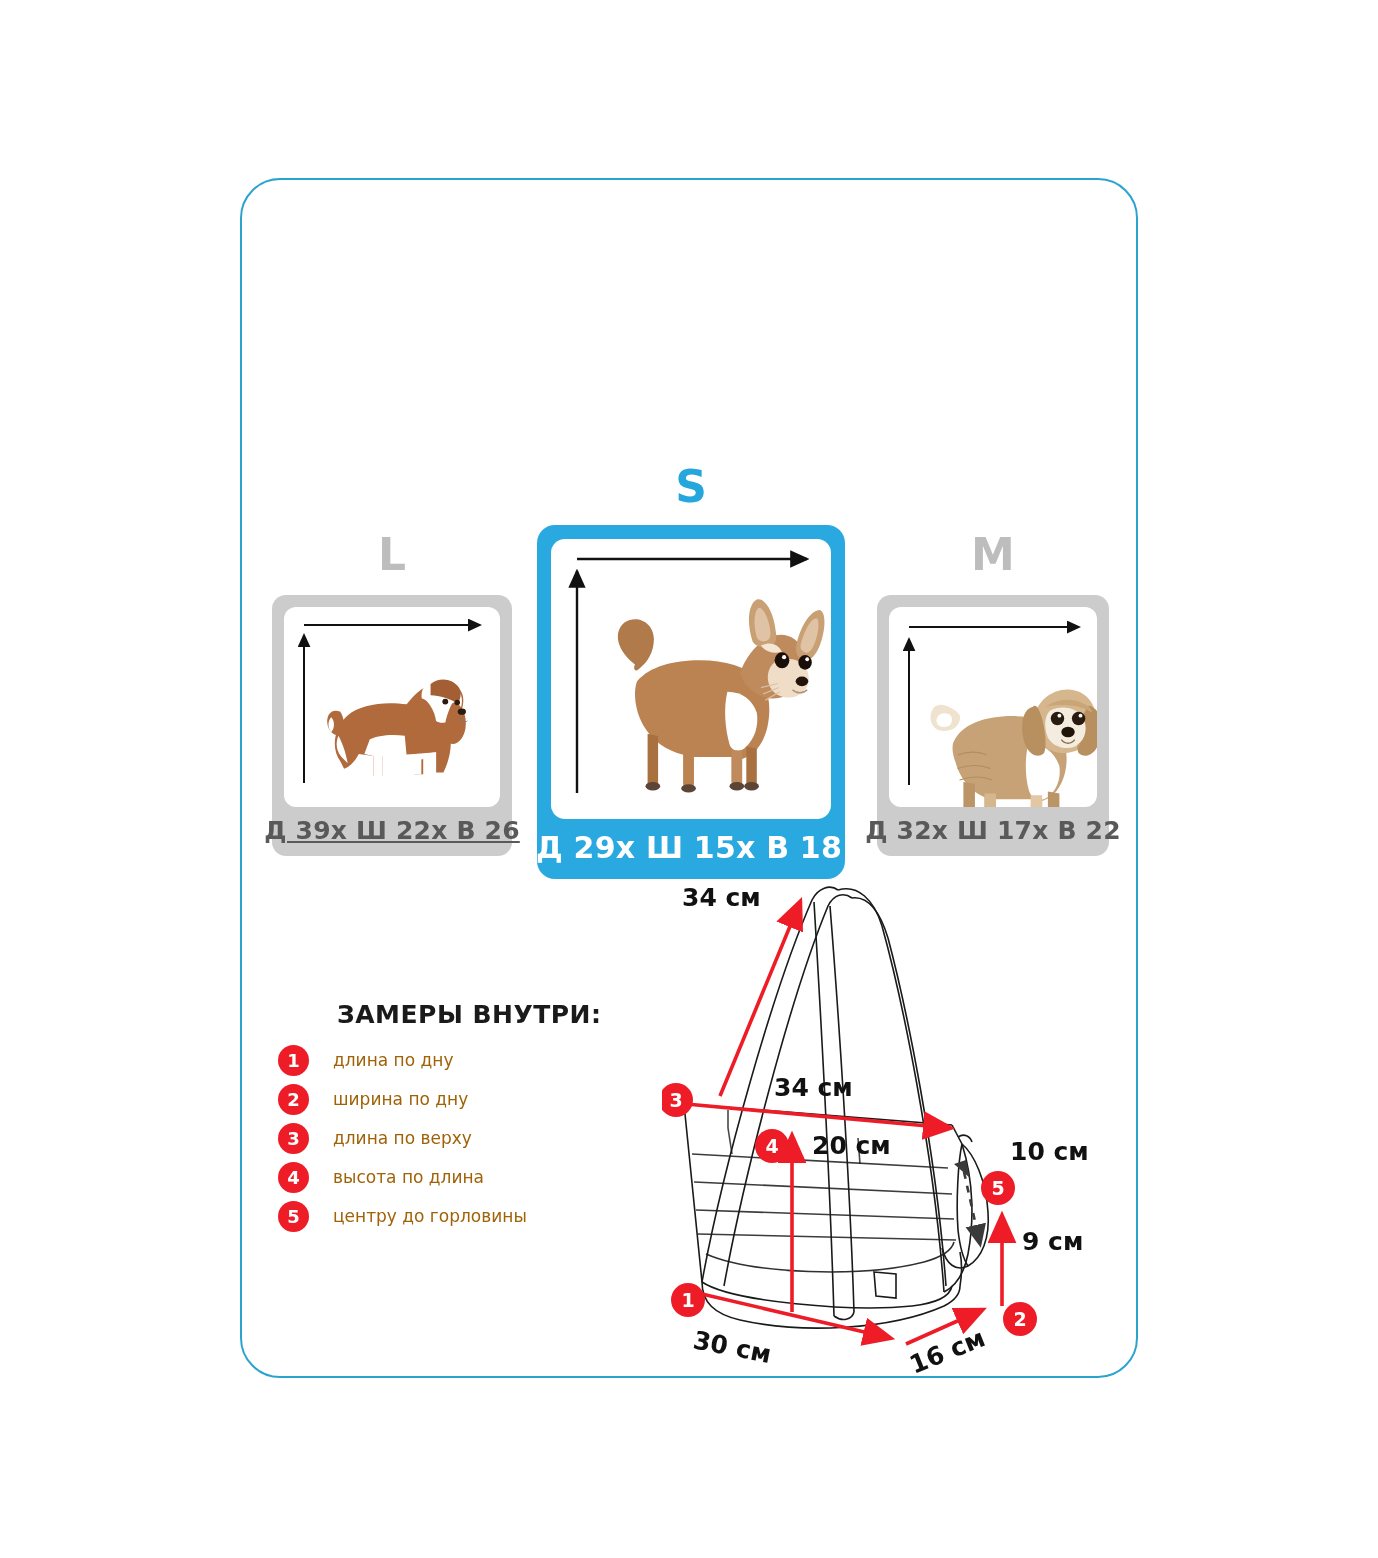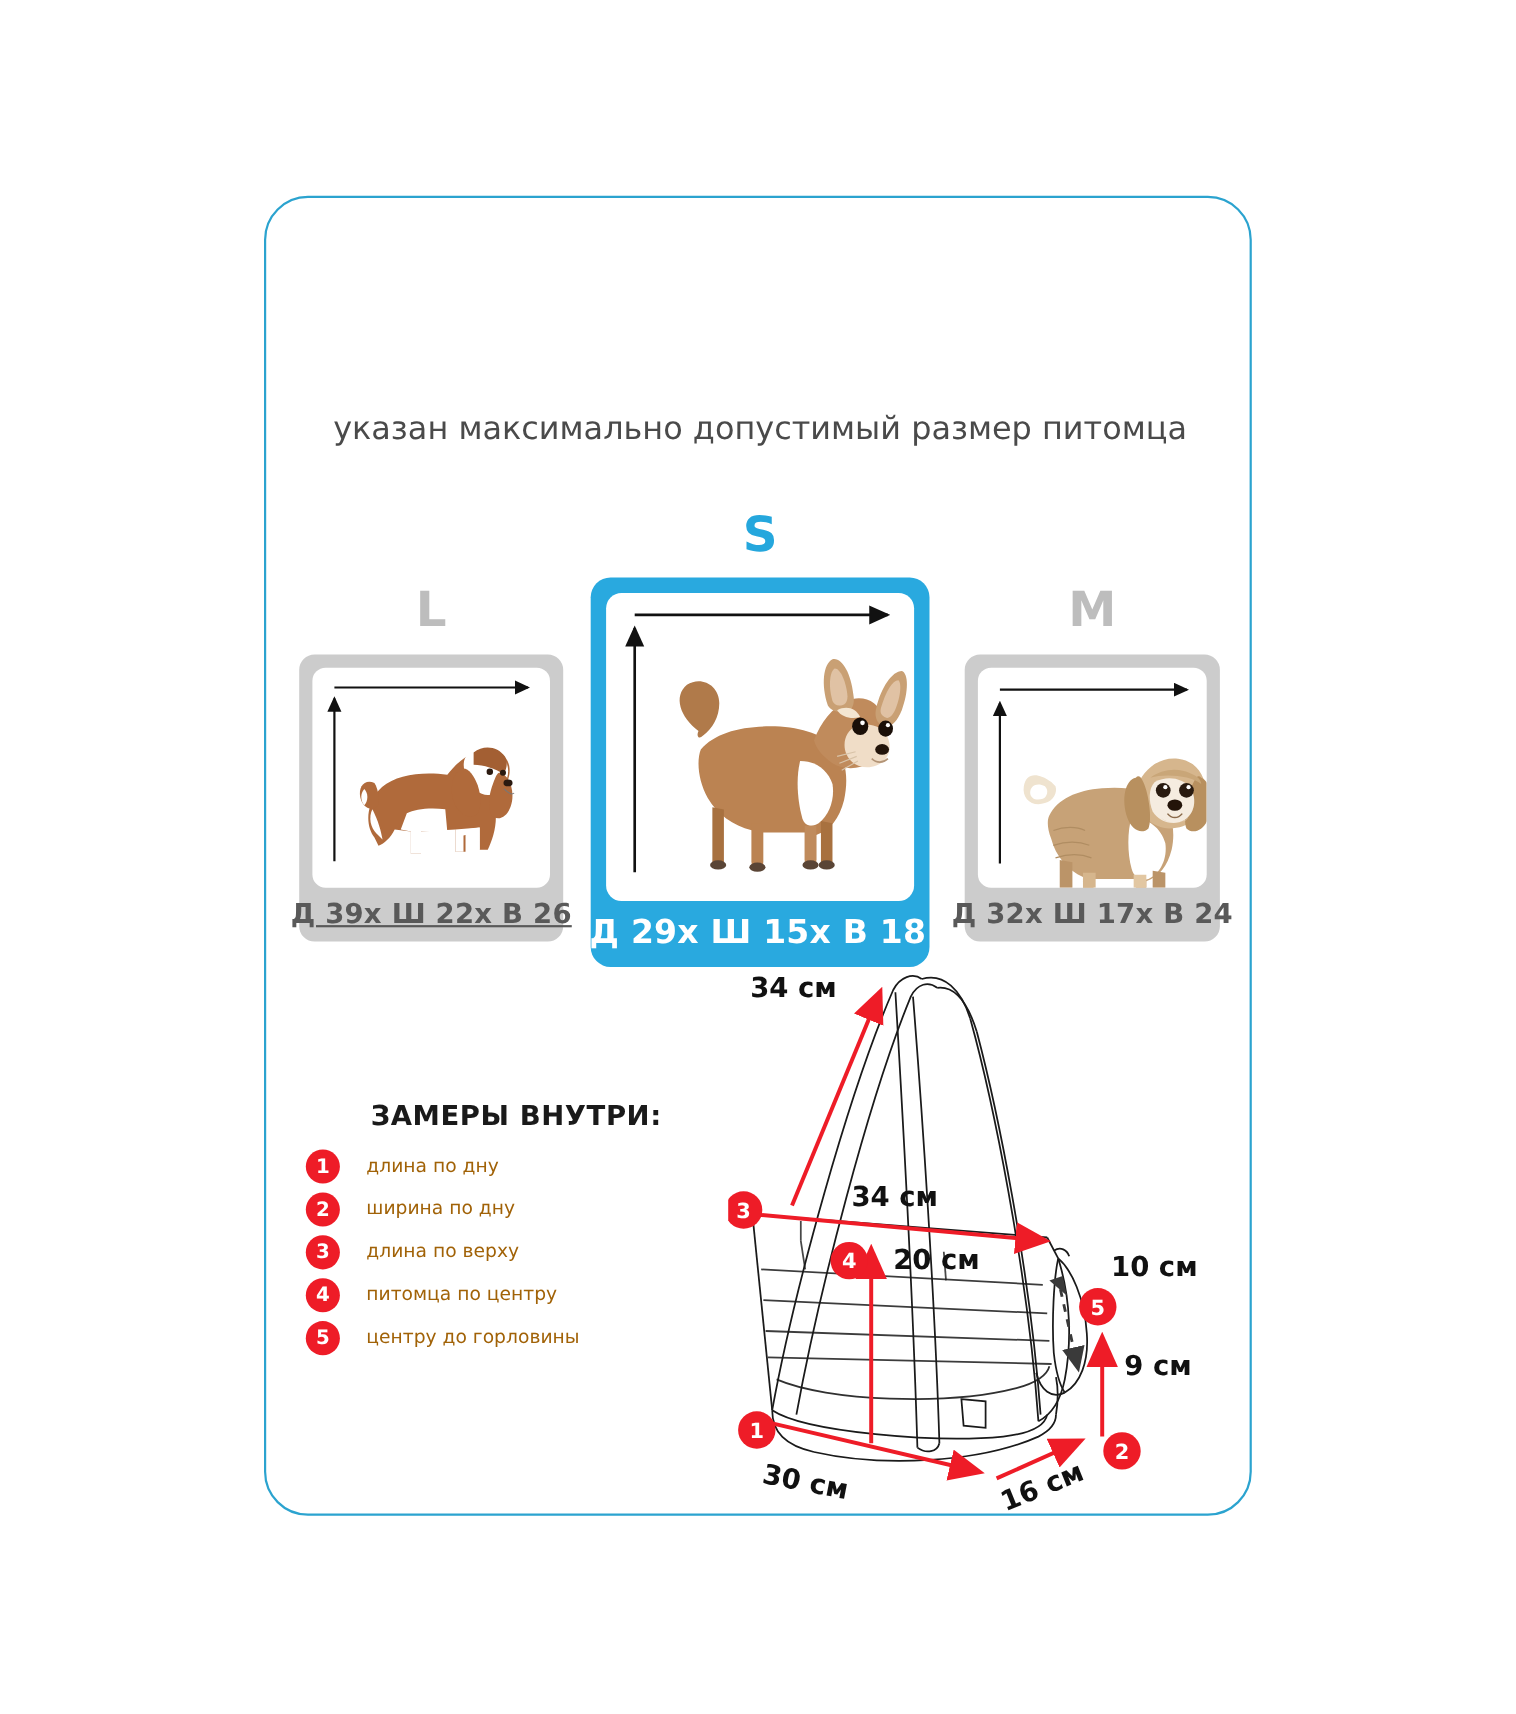--- a/index.html
+++ b/index.html
@@ -167,21 +167,20 @@
   .bagline { fill: none; stroke: #1a1a1a; stroke-width: 1.6; }
   .redline { fill: none; stroke: #ee1c27; stroke-width: 3.6; }
   .dimtext { font-family: "DejaVu Sans", "Liberation Sans", sans-serif; font-size: 25px; font-weight: 700; fill: #111111; }
   .badgetxt { font-family: "DejaVu Sans", "Liberation Sans", sans-serif; font-size: 19px; font-weight: 700; fill: #ffffff; text-anchor: middle; }
 </style>
 </head>
 <body>
 
 <div id="frame">
 
-  <div id="subtitle">указан максимально допустимый размер питомца</div>
 
   <div id="sizes">
 
     <div class="size-card" id="card-L">
       <div class="size-letter">L</div>
       <div class="photo-panel">
         <svg class="dog-svg" viewBox="0 0 216 200" preserveAspectRatio="xMidYMid meet">
 
           <defs>
             <marker id="ahL1" markerWidth="7" markerHeight="7" refX="6" refY="3.2" orient="auto">
@@ -321,42 +320,42 @@
             <circle cx="162" cy="59" r="2" fill="#ffffff"></circle>
 
             <path d="M126 50 C136 42 152 40 164 46 C170 48 174 52 174 56 C164 48 140 46 126 50 Z" fill="#c9a678"></path>
 
             <ellipse cx="149" cy="76" rx="7" ry="5.4" fill="#231409"></ellipse>
             <path d="M142 84 C146 89 152 89 156 84" stroke="#8a6a4a" stroke-width="1.4" fill="none"></path>
             <path d="M136 88 C142 94 156 94 162 88 C158 94 140 94 136 88 Z" fill="#e8d7c2"></path>
           </g>
         </svg>
       </div>
-      <div class="dims">Д 32х Ш 17х В 24</div>
+      <div class="dims">Д 32х Ш 17х В 22</div>
     </div>
   </div>
 
   <div id="legend">
     <div id="legend-title">ЗАМЕРЫ ВНУТРИ:</div>
 
     <div class="legend-row">
       <div class="badge">1</div>
       <div class="legend-label">длина по дну</div>
     </div>
     <div class="legend-row">
       <div class="badge">2</div>
       <div class="legend-label">ширина по дну</div>
     </div>
     <div class="legend-row">
       <div class="badge">3</div>
       <div class="legend-label">длина по верху</div>
     </div>
     <div class="legend-row">
       <div class="badge">4</div>
-      <div class="legend-label">питомца по центру</div>
+      <div class="legend-label">высота по длина</div>
     </div>
     <div class="legend-row">
       <div class="badge">5</div>
       <div class="legend-label">центру до горловины</div>
     </div>
   </div>
 
   <div id="bag">
     <svg viewBox="0 0 470 500" preserveAspectRatio="xMidYMid meet">
       <defs>

